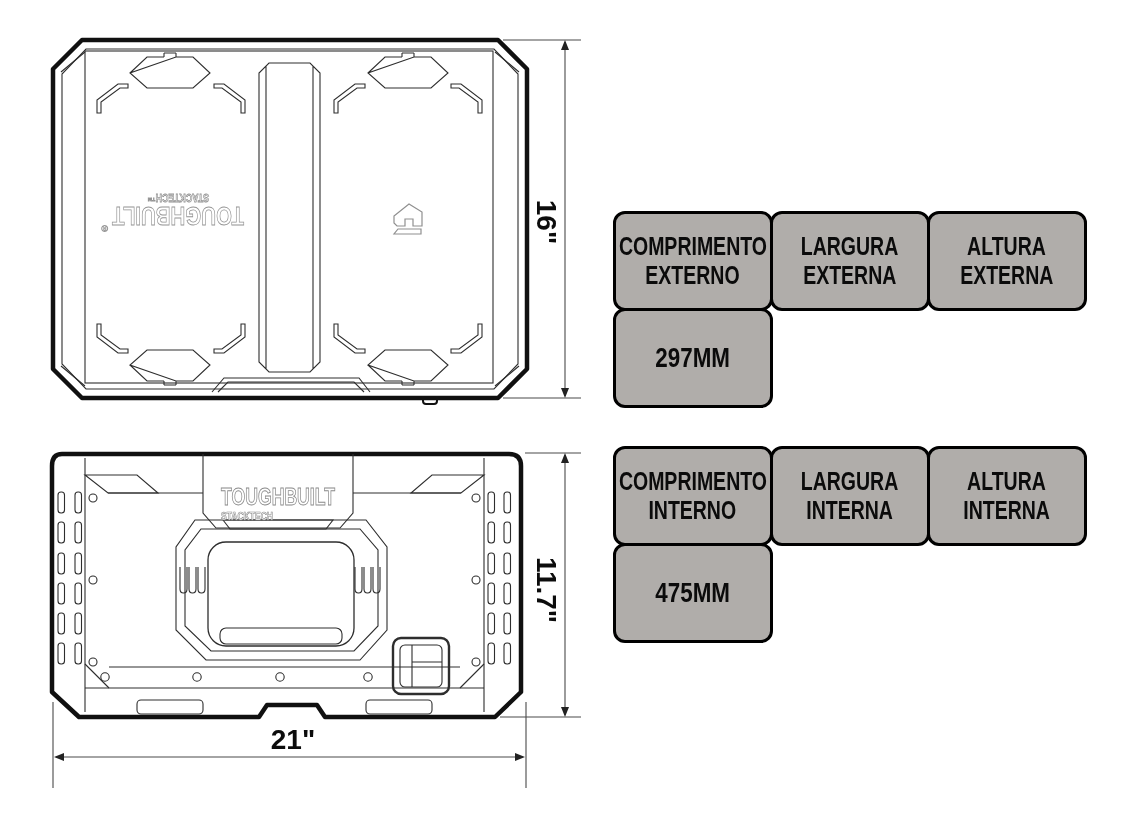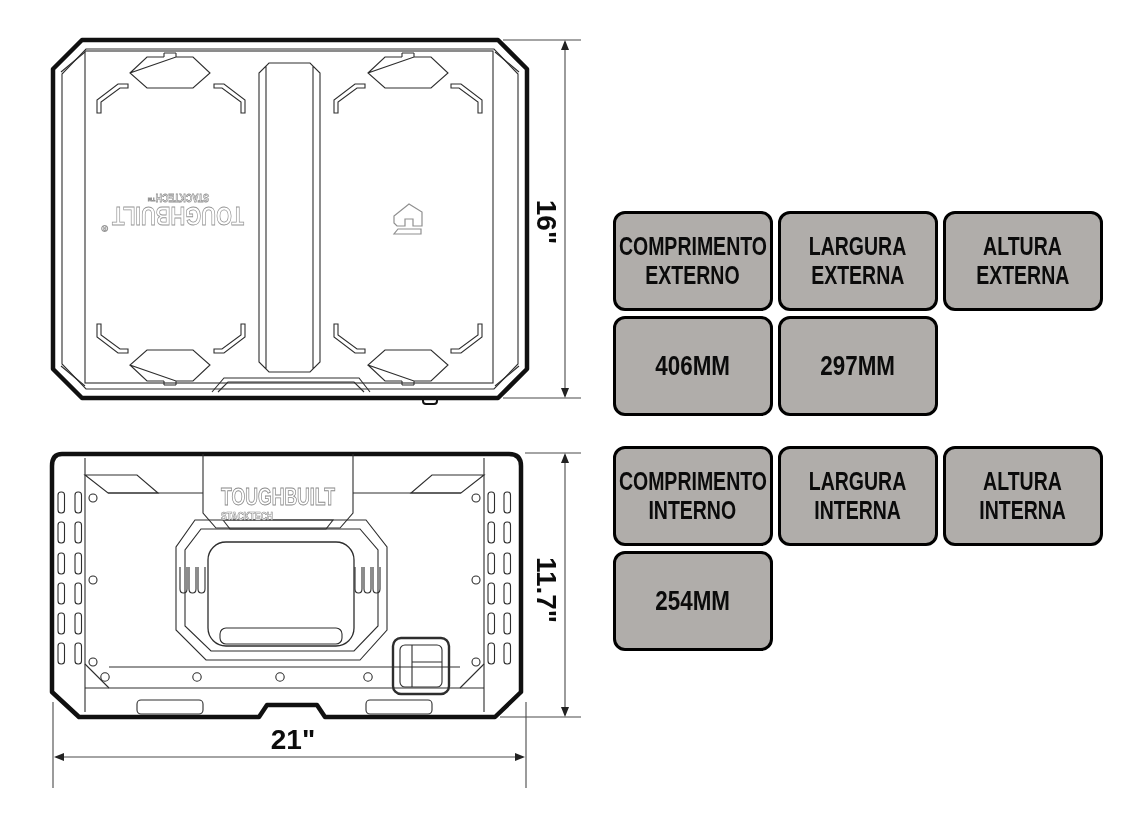--- a/index.html
+++ b/index.html
@@ -8,21 +8,20 @@
     background:#ffffff;
     font-family:"Liberation Sans",sans-serif;
   }
   svg{position:absolute;}
   svg text{font-family:"Liberation Sans",sans-serif;}
   .spec-table{
     position:absolute;
     display:grid;
     grid-template-columns:repeat(3,157px);
     grid-template-rows:97px 97px;
-    gap:8px;
   }
   .cell{
     background:#b0adaa;
     border:3px solid #000;
     border-radius:12px;
     margin:-1.5px;
     display:flex;flex-direction:column;
     align-items:center;justify-content:center;
     color:#0b0b0b;
     position:relative;
@@ -198,36 +197,33 @@
   </div>
   <div class="cell">
     <div class="h-line">LARGURA</div>
     <div class="h-line">EXTERNA</div>
   </div>
   <div class="cell">
     <div class="h-line">ALTURA</div>
     <div class="h-line">EXTERNA</div>
   </div>
   <div class="cell">
-    <div class="v-line">406MM</div>
-  </div>
-  <div class="cell">
     <div class="v-line">297MM</div>
   </div>
 </div>
 
 <div class="spec-table" style="left:614px;top:447px;">
   <div class="cell">
     <div class="h-line">COMPRIMENTO</div>
     <div class="h-line">INTERNO</div>
   </div>
   <div class="cell">
     <div class="h-line">LARGURA</div>
     <div class="h-line">INTERNA</div>
   </div>
   <div class="cell">
     <div class="h-line">ALTURA</div>
     <div class="h-line">INTERNA</div>
   </div>
   <div class="cell">
-    <div class="v-line">254MM</div>
+    <div class="v-line">475MM</div>
   </div>
 </div>
 
 </body></html>

